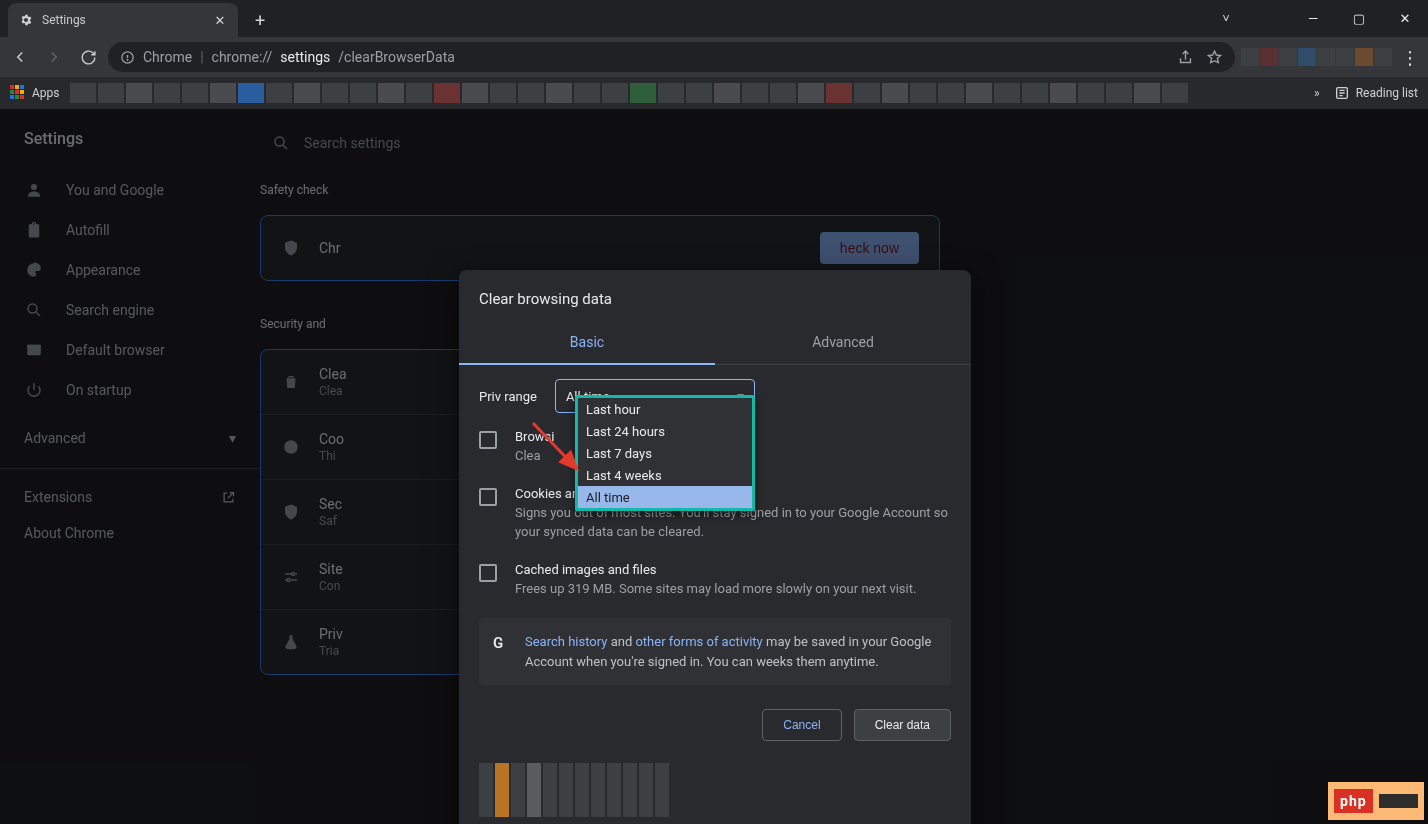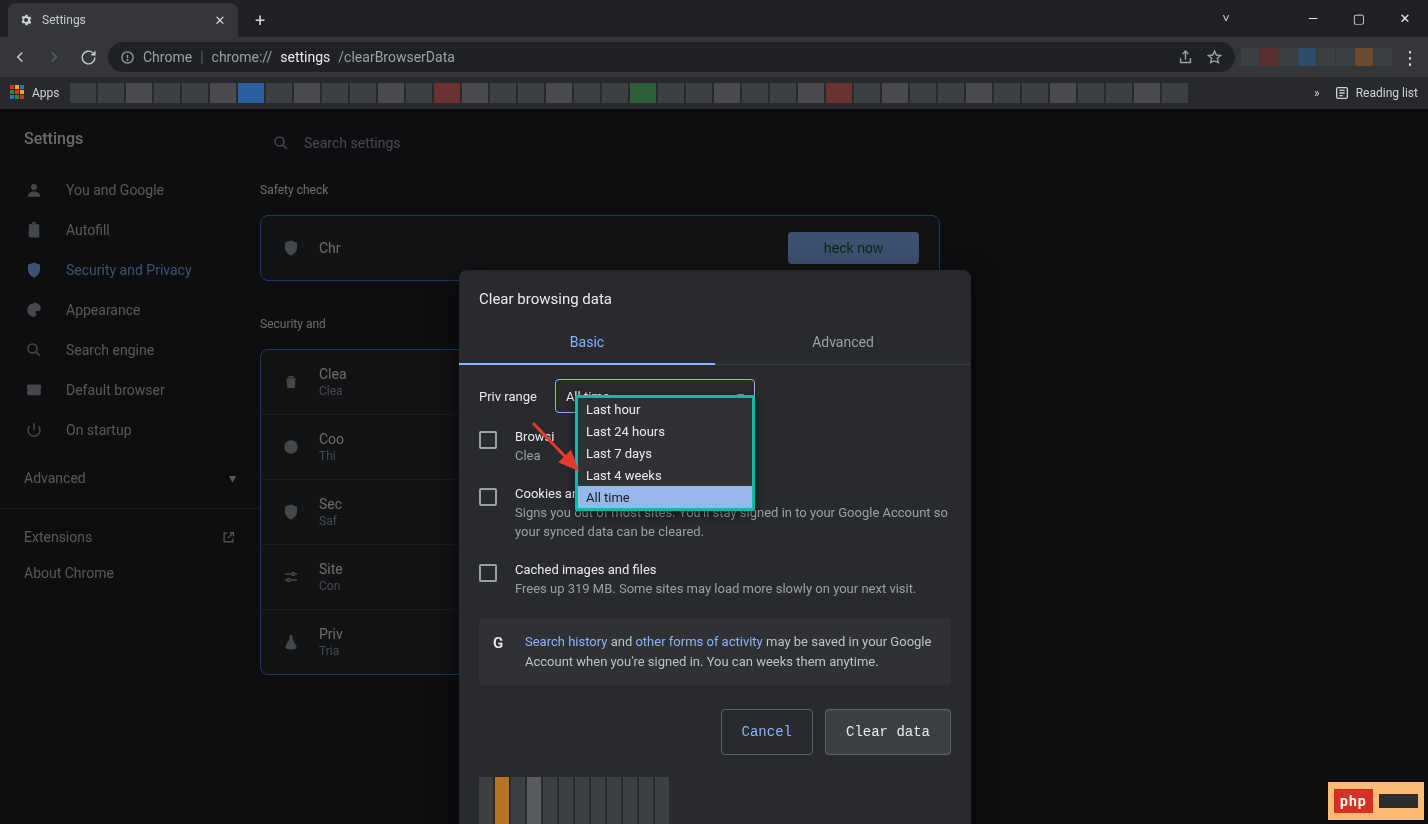--- a/index.html
+++ b/index.html
@@ -141,22 +141,22 @@
   }
   .card-row{
     display:flex;align-items:center;padding:16px 20px;gap:18px;
   }
   .card-row + .card-row{border-top:1px solid var(--divider);}
   .row-ic{width:20px;color:#9aa0a6;display:flex;align-items:center;justify-content:center;}
   .row-txt{flex:1;font-size:14px;color:#e8eaed;}
   .row-sub{font-size:12px;color:#9aa0a6;margin-top:2px;}
   .row-chevron{color:#9aa0a6;}
   .check-btn{
-    background:var(--accent);color:#14532d;border:none;border-radius:4px;
-    padding:8px 36px;font-size:14px;font-weight:500;
+    background:var(--accent);color:#7f1d1d;border:none;border-radius:4px;
+    padding:8px 20px;font-size:14px;font-weight:500;
   }
 
   
   .scrim{
     position:absolute;inset:0;background:var(--scrim);
   }
 
   
   .dialog{
     position:absolute;left:459px;top:161px;width:512px;background:var(--bg-dialog);
@@ -204,21 +204,21 @@
   .notice{
     margin-top:16px;background:var(--bg-card2);border-radius:4px;padding:14px 14px;
     display:flex;gap:14px;font-size:13px;color:#bdc1c6;line-height:1.5;
   }
   .notice .g{font-weight:600;font-size:15px;color:#e8eaed;flex:0 0 18px;}
   .link{color:var(--accent);}
   .dlg-actions{
     display:flex;gap:12px;justify-content:flex-end;padding:24px 20px 0 20px;
   }
   .btn{
-    border-radius:4px;padding:14px 20px;font-size:14px;border:1px solid #5f6368;background:transparent;color:var(--accent);font-family:Liberation Mono, monospace;
+    border-radius:4px;padding:8px 20px;font-size:12px;border:1px solid #5f6368;background:transparent;color:var(--accent);
   }
   .btn.primary{background:#3c4043;color:#e8eaed;border:1px solid #5f6368;}
   .dlg-px{
     margin:22px 20px 0 20px;height:54px;display:flex;gap:2px;
   }
   .dlg-px span{width:14px;background:#3c4043;}
   .dlg-px span:nth-child(2){background:#b87424;}
   .dlg-px span:nth-child(4){background:#5a5b5f;}
   .dlg-foot{
     padding:18px 20px 0 20px;font-size:13px;color:#bdc1c6;line-height:1.5;
@@ -399,28 +399,20 @@
       <span>You and Google</span>
     </div>
     <div class="nav-item">
       <span class="ic">
           <svg width="18" height="18" viewBox="0 0 24 24" fill="currentColor">
             <path d="M7 4h2a3 3 0 016 0h2a2 2 0 012 2v14a2 2 0 01-2 2H7a2 2 0 01-2-2V6a2 2 0 012-2zm5-1a1 1 0 100 2 1 1 0 000-2z"></path>
           </svg>
         </span>
       <span>Autofill</span>
     </div>
-    <div class="nav-item active">
-      <span class="ic">
-          <svg width="18" height="18" viewBox="0 0 24 24" fill="currentColor">
-            <path d="M12 2l8 3v6c0 5-3.4 9.4-8 11-4.6-1.6-8-6-8-11V5l8-3z"></path>
-          </svg>
-        </span>
-      <span>Security and Privacy</span>
-    </div>
     <div class="nav-item">
       <span class="ic">
           <svg width="18" height="18" viewBox="0 0 24 24" fill="currentColor">
             <path d="M12 3a9 9 0 00-9 9c0 5 4 9 9 9 1.7 0 3-1.3 3-3 0-.8-.3-1.5-.8-2-.3-.3-.5-.7-.5-1.1 0-.9.7-1.6 1.6-1.6H17a4 4 0 004-4c0-3.9-4-7.3-9-7.3z"></path>
           </svg>
         </span>
       <span>Appearance</span>
     </div>
     <div class="nav-item">
       <span class="ic">

